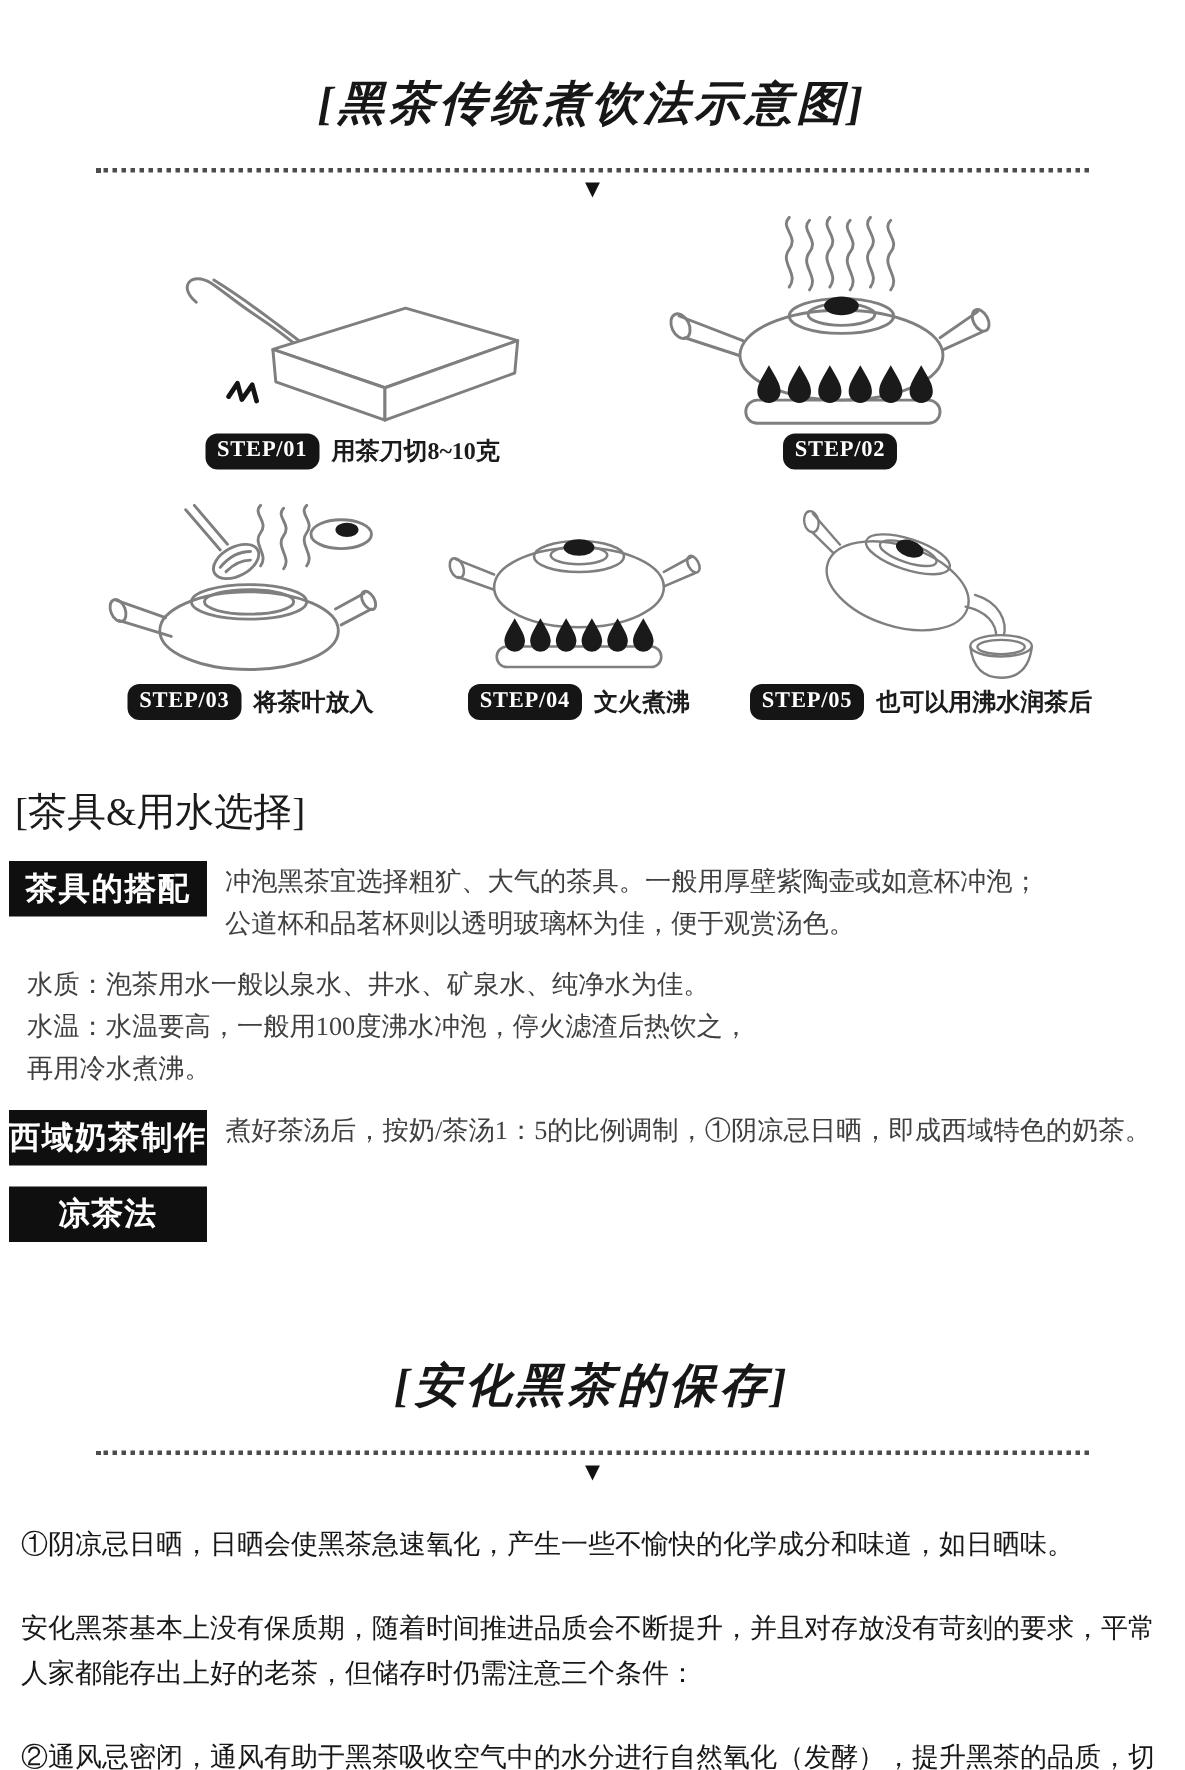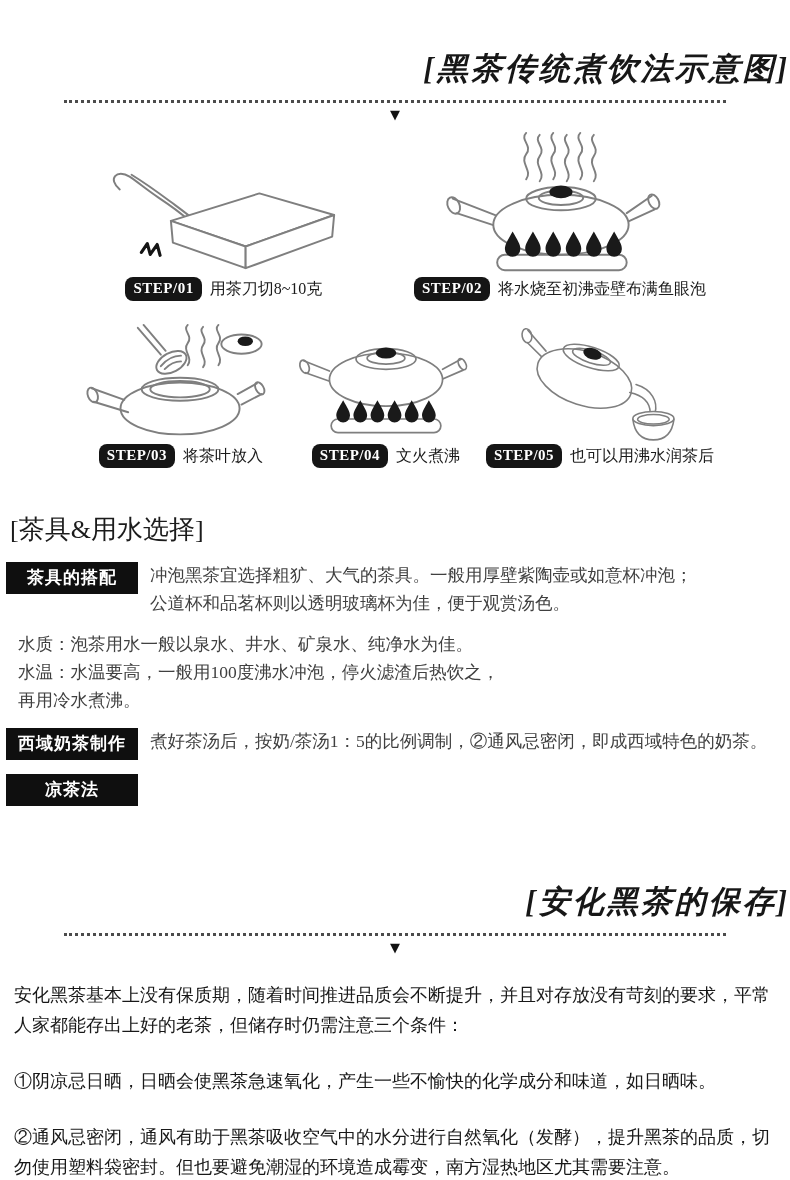--- a/index.html
+++ b/index.html
@@ -7,27 +7,27 @@
     width:790px;
     background:#ffffff;
     color:#1c1c1c;
     font-family:"Liberation Serif","DejaVu Serif",serif;
     -webkit-font-smoothing:antialiased;
   }
   .page{width:790px;min-height:1180px;overflow:hidden;}
 
   
   .big-title{
-    text-align:right;
+    text-align:center;
     font-style:italic;
     font-weight:bold;
     font-size:31px;
     letter-spacing:3px;
     margin:0;
-    padding:0;
+    padding:12px;
     color:#171717;
   }
   .title-block-1 .big-title{padding-top:48px;}
   .title-block-2 .big-title{padding-top:62px;font-style:italic;}
   .dotted{
     border-top:3px dotted #4c4c4c;
     margin:10px 64px 0 64px;
     height:0;
   }
   .down-arrow{
@@ -39,21 +39,21 @@
     font-family:"DejaVu Sans",sans-serif;
   }
 
   
   .steps-row{
     display:flex;
     justify-content:center;
     align-items:flex-end;
   }
   .steps-row-2{gap:50px;margin-top:10px;}
-  .steps-row-3{margin-top:22px;}
+  .steps-row-3{gap:14px;margin-top:22px;}
   .step{margin:0;display:flex;flex-direction:column;align-items:center;}
   .illus{display:block;}
   .illus svg{display:block;}
   .step-cap{
     display:flex;
     align-items:center;
     justify-content:center;
     gap:8px;
     margin-top:1px;
     white-space:nowrap;
@@ -63,21 +63,21 @@
     color:#fff;
     font-weight:bold;
     font-size:15px;
     line-height:1;
     padding:4px 8px 5px 8px;
     border-radius:8px;
     letter-spacing:.5px;
   }
   .step-text{
     font-size:16px;
-    font-weight:400;
+    font-weight:700;
     color:#1b1b1b;
   }
 
   
   .sel-section{margin-top:44px;}
   .sub-heading{
     font-size:26px;
     font-weight:400;
     margin:0 0 14px 10px;
     color:#1b1b1b;
@@ -85,21 +85,21 @@
   .def-row{
     display:flex;
     align-items:flex-start;
     margin:0 8px 13px 6px;
   }
   .label-badge{
     flex:0 0 132px;
     background:#0f0f0f;
     color:#ffffff;
     text-align:center;
-    font-size:17px;
+    font-size:21px;
     font-weight:600;
     padding:4px 0 5px 0;
     margin-top:1px;
     letter-spacing:1px;
   }
   .def-text{
     margin:0 0 0 12px;
     font-size:17.5px;
     line-height:28px;
     white-space:pre-line;
@@ -176,21 +176,20 @@
             <path class="inkfill" d="M86,104 c5,9 8,13 8,18 a8,8 0 1 1 -16,0 c0,-5 3,-9 8,-18"></path>
             <path class="inkfill" d="M107,104 c5,9 8,13 8,18 a8,8 0 1 1 -16,0 c0,-5 3,-9 8,-18"></path>
             <path class="inkfill" d="M128,104 c5,9 8,13 8,18 a8,8 0 1 1 -16,0 c0,-5 3,-9 8,-18"></path>
             <path class="inkfill" d="M149,104 c5,9 8,13 8,18 a8,8 0 1 1 -16,0 c0,-5 3,-9 8,-18"></path>
             <path class="inkfill" d="M170,104 c5,9 8,13 8,18 a8,8 0 1 1 -16,0 c0,-5 3,-9 8,-18"></path>
             <path class="inkfill" d="M191,104 c5,9 8,13 8,18 a8,8 0 1 1 -16,0 c0,-5 3,-9 8,-18"></path>
           </svg>
         </span>
         <figcaption class="step-cap">
           <span class="step-badge">STEP/02</span>
-          <span class="step-text">将水烧至初沸壶壁布满鱼眼泡</span>
         </figcaption>
       </figure>
     </div>
 
     <div class="steps-row steps-row-3">
 
       <figure class="step">
         <span class="illus">
           <svg width="210" height="120" viewBox="0 0 210 125">
             <path class="lineart" d="M112,44 c6,-8 -6,-15 0,-23 c6,-8 -6,-13 0,-19"></path>
@@ -286,34 +285,34 @@
     </div>
 
     <div class="def-row">
       <p class="def-text">水质：泡茶用水一般以泉水、井水、矿泉水、纯净水为佳。
 水温：水温要高，一般用100度沸水冲泡，停火滤渣后热饮之，
 再用冷水煮沸。</p>
     </div>
 
     <div class="def-row">
       <span class="label-badge">西域奶茶制作</span>
-      <p class="def-text">煮好茶汤后，按奶/茶汤1：5的比例调制，②通风忌密闭，即成西域特色的奶茶。</p>
+      <p class="def-text">煮好茶汤后，按奶/茶汤1：5的比例调制，①阴凉忌日晒，即成西域特色的奶茶。</p>
     </div>
 
     <div class="def-row">
       <span class="label-badge">凉茶法</span>
     </div>
   </section>
 
   <section class="title-block-2">
     <h1 class="big-title">[安化黑茶的保存]</h1>
     <div class="dotted"></div>
     <div class="down-arrow">▼</div>
 
     <div class="storage-body">
+      <p class="storage-p">①阴凉忌日晒，日晒会使黑茶急速氧化，产生一些不愉快的化学成分和味道，如日晒味。</p>
       <p class="storage-p">安化黑茶基本上没有保质期，随着时间推进品质会不断提升，并且对存放没有苛刻的要求，平常人家都能存出上好的老茶，但储存时仍需注意三个条件：</p>
-      <p class="storage-p">①阴凉忌日晒，日晒会使黑茶急速氧化，产生一些不愉快的化学成分和味道，如日晒味。</p>
       <p class="storage-p">②通风忌密闭，通风有助于黑茶吸收空气中的水分进行自然氧化（发酵），提升黑茶的品质，切勿使用塑料袋密封。但也要避免潮湿的环境造成霉变，南方湿热地区尤其需要注意。</p>
 
     </div>
   </section>
 
 </div>
 
 </body></html>

